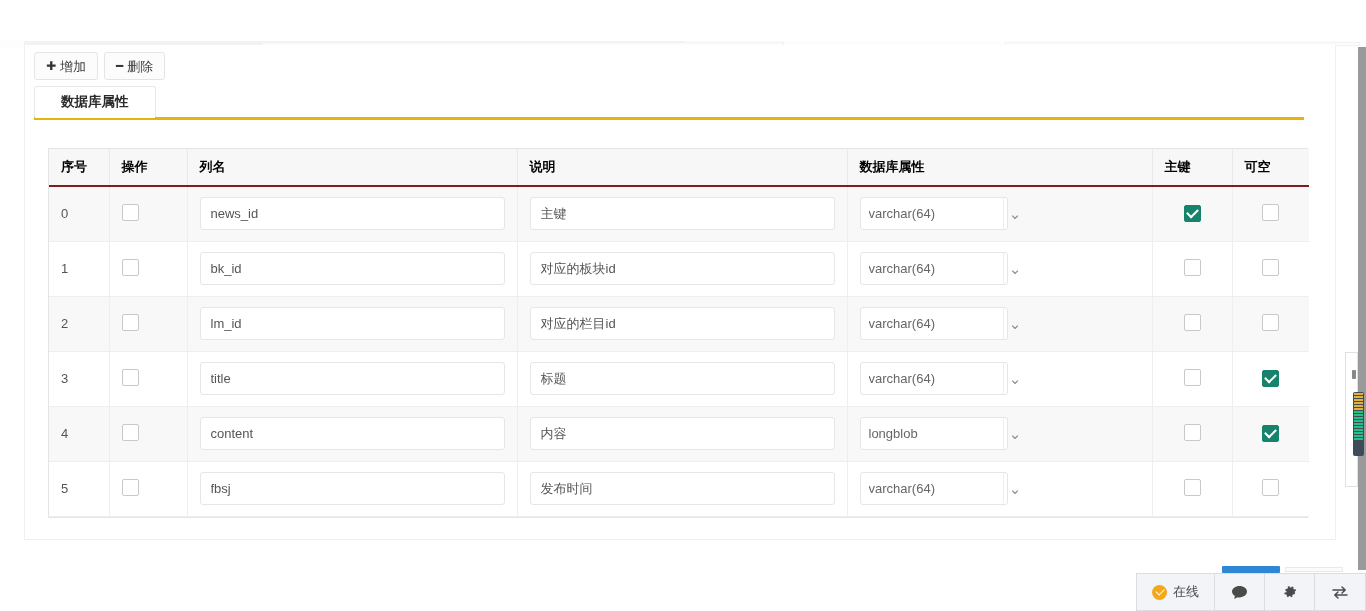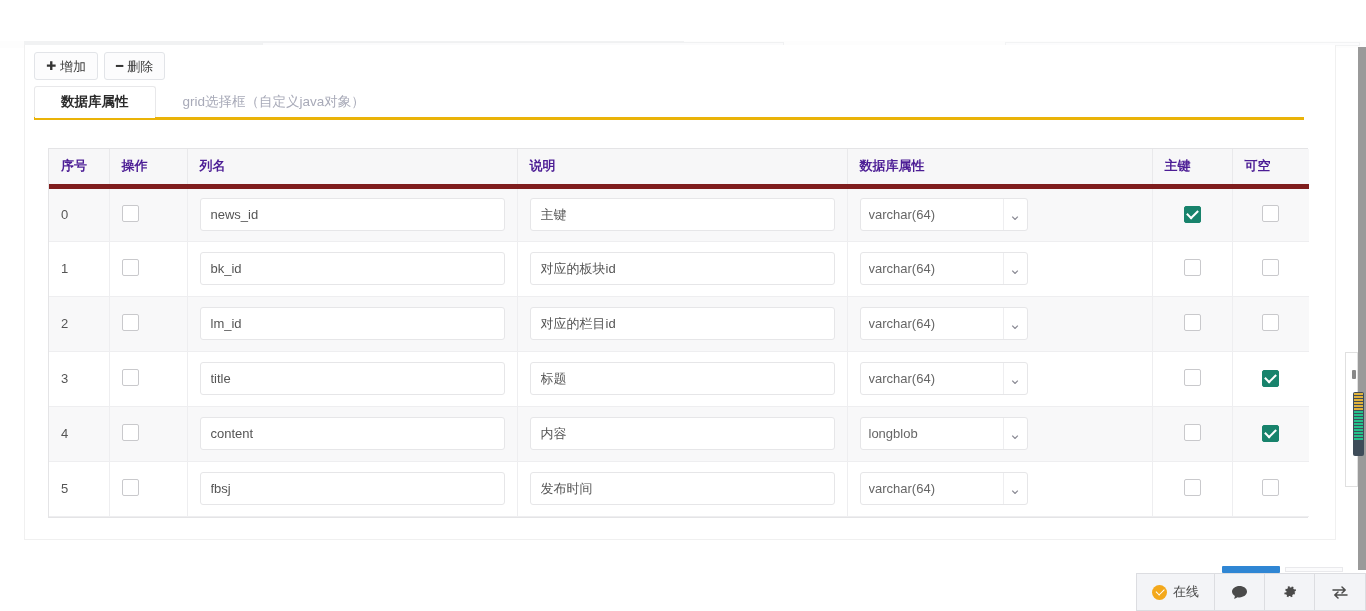--- a/index.html
+++ b/index.html
@@ -105,22 +105,22 @@
     position: absolute; left: 48px; top: 148px;
     width: 1260px;
     border: 1px solid #e4e4e6;
     background: #fff;
   }
   table.grid { width: 100%; border-collapse: collapse; table-layout: fixed; }
   table.grid th {
     height: 37px;
     background: #f7f7f8;
     border-right: 1px solid #e9e9eb;
-    border-bottom: 5px solid #7f1d1d;
-    font-size: 13px; font-weight: bold; color: #4c1d95;
+    border-bottom: 2px solid #7f1d1d;
+    font-size: 13px; font-weight: bold; color: #000000;
     text-align: left; padding: 0 12px;
     white-space: nowrap;
   }
   table.grid td {
     height: 55px;
     border-right: 1px solid #eeeef0;
     border-bottom: 1px solid #eeeef0;
     padding: 0 12px;
     font-size: 13px; color: #555;
     vertical-align: middle;
@@ -142,21 +142,21 @@
     border: 1px solid #e6e6e8;
     border-radius: 3px;
     background: #fff;
     font-size: 13px; color: #555;
     padding: 0 10px;
     font-family: inherit;
     outline: none;
   }
   .sel-wrap { position: relative; width: 168px; }
   .cell-select {
-    width: 168px; height: 33px;
+    width: 148px; height: 33px;
     border: 1px solid #e6e6e8;
     border-radius: 3px;
     background: #fff;
     font-size: 13px; color: #666;
     padding: 0 26px 0 8px;
     font-family: inherit;
     outline: none;
     -webkit-appearance: none; appearance: none;
   }
   .sel-caret {
@@ -280,23 +280,20 @@
     </div>
     <div class="tool-btn">
       <span class="sym">━</span>
       <span>删除</span>
     </div>
   </div>
 
   <div class="tabs">
     <div class="tab active">
       <span>数据库属性</span>
-    </div>
-    <div class="tab">
-      <span>grid选择框（自定义java对象）</span>
     </div>
   </div>
 
   <div class="grid-wrap">
     <table class="grid">
       <colgroup>
         <col class="c-idx">
           <col class="c-op">
           <col class="c-col">
         <col class="c-desc">

